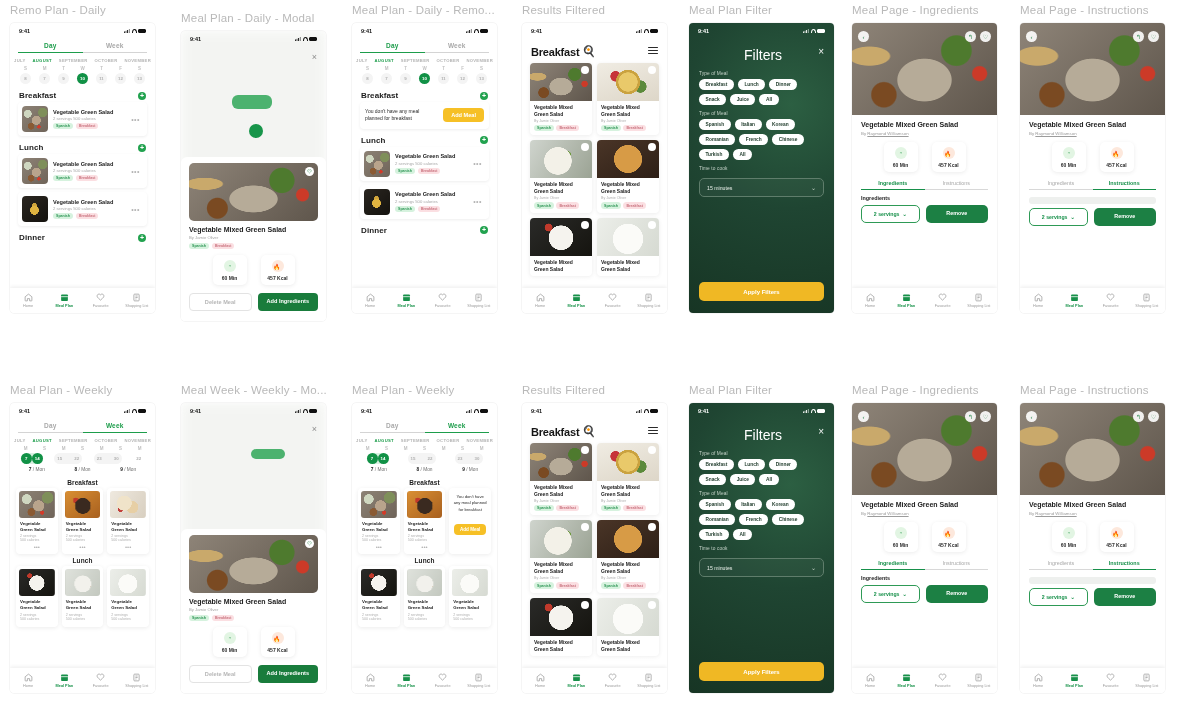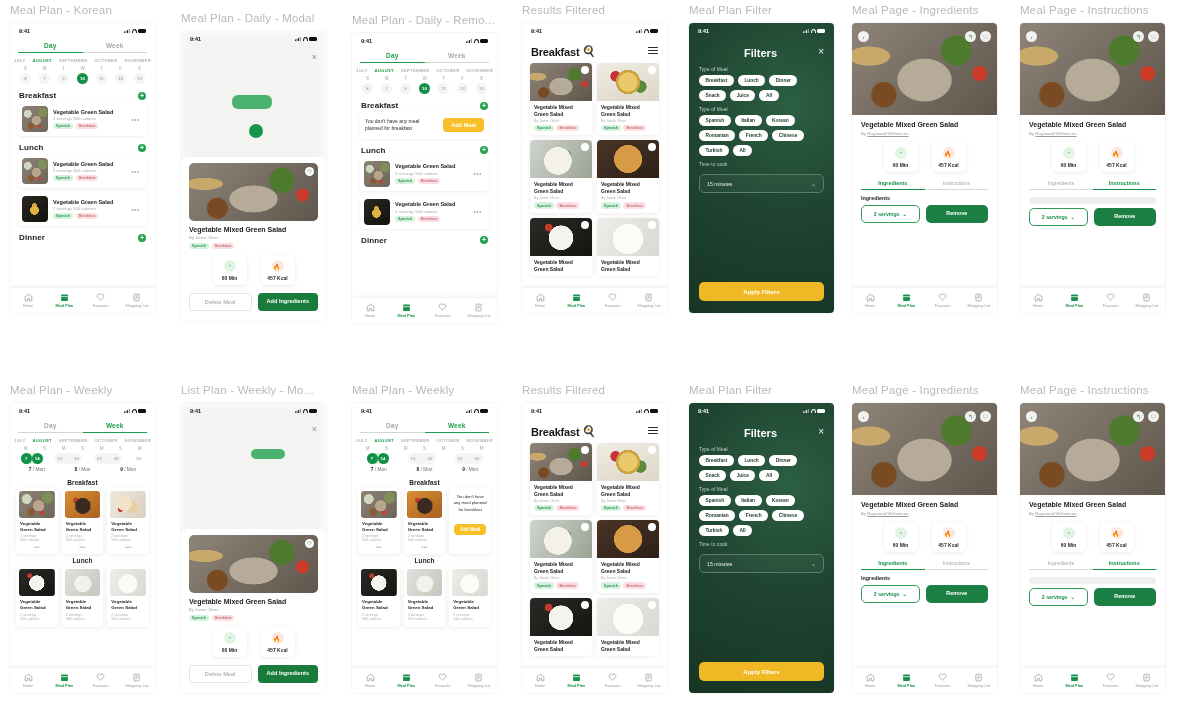--- a/index.html
+++ b/index.html
@@ -187,21 +187,21 @@
   .gtitle { font-size: 5px; font-weight: 700; color: #1b1b1b;
     padding: 3px 4px 0; line-height: 1.35; }
   .gauthor { font-size: 3.6px; color: #b0b0b0; padding: 1.5px 4px 2px; }
   .gtags { display: flex; gap: 2.5px; padding: 0 4px; }
 
   
   .filter-screen { position: absolute; inset: 0;
     background: radial-gradient(circle at 70% 28%, #2c5f42 0%, #1f4532 45%, #173524 100%); }
   .f-head { display: flex; align-items: flex-start;
     justify-content: space-between; padding: 8px 10px 2px; }
-  .f-title { font-size: 11px; font-weight: 700; color: #fff; padding-left: 45px; }
+  .f-title { font-size: 14px; font-weight: 400; color: #fff; padding-left: 45px; }
   .f-x { color: #fff; font-size: 10px; line-height: 1; opacity: .95; }
   .f-label { font-size: 4.8px; color: #c4d2c8; padding: 6px 10px 3px;
     letter-spacing: .1px; }
   .chips { display: flex; flex-wrap: wrap; gap: 4px; padding: 0 10px; }
   .chip { background: #fff; color: #1e3a2a; font-size: 4.8px;
     font-weight: 700; padding: 3px 6.5px; border-radius: 9px; }
   .f-select { margin: 4px 10px 0; border: .8px solid #5f7d6b;
     border-radius: 5px; padding: 5px 7px; display: flex;
     align-items: center; justify-content: space-between;
     background: rgba(255,255,255,.04); }
@@ -301,21 +301,21 @@
     radial-gradient(circle at 72% 30%, #4e7a2e 0 12%, transparent 13%),
     radial-gradient(circle at 88% 55%, #cc3a28 0 5%, transparent 6%),
     linear-gradient(135deg,#8e8478,#5f564c); }
 </style>
 </head>
 <body>
 
 <div class="board">
 
 <div class="frame" style="left:10px;top:4px;width:145px">
-  <div class="frame-title">Meal Plan - Korean</div>
+  <div class="frame-title">Remo Plan - Daily</div>
   <div class="phone">
     <div class="statusbar">
       <span>9:41</span>
       <span class="sb-icons">
         <i class="sig"></i>
         <i class="wifi"></i>
         <i class="batt"></i>
       </span>
     </div>
     <div class="dw-tabs">
@@ -477,21 +477,21 @@
         </div>
       </div>
       <div class="btn-row">
         <div class="btn-ghost">Delete Meal</div>
         <div class="btn-green">Add Ingredients</div>
       </div>
     </div>
   </div>
 </div>
 
-<div class="frame" style="left:352px;top:14px;width:145px">
+<div class="frame" style="left:352px;top:4px;width:145px">
   <div class="frame-title">Meal Plan - Daily - Remo...</div>
   <div class="phone">
     <div class="statusbar">
       <span>9:41</span>
       <span class="sb-icons">
         <i class="sig"></i>
         <i class="wifi"></i>
         <i class="batt"></i>
       </span>
     </div>
@@ -1054,21 +1054,21 @@
                 <path d="M9 8h6M9 12h6M9 16h3"></path>
               </svg>
             </div>
         <div class="bnav-lbl">Shopping List</div>
       </div>
     </div>
   </div>
 </div>
 
 <div class="frame" style="left:181px;top:384px;width:145px">
-  <div class="frame-title">List Plan - Weekly - Mo...</div>
+  <div class="frame-title">Meal Week - Weekly - Mo...</div>
   <div class="phone">
     <div class="blurbg"></div>
     <div class="blur-green" style="left:48%;top:16%;width:34px;height:10px"></div>
     <div class="statusbar" style="position:relative">
       <span>9:41</span>
       <span class="sb-icons">
         <i class="sig"></i>
         <i class="wifi"></i>
         <i class="batt"></i>
       </span>

